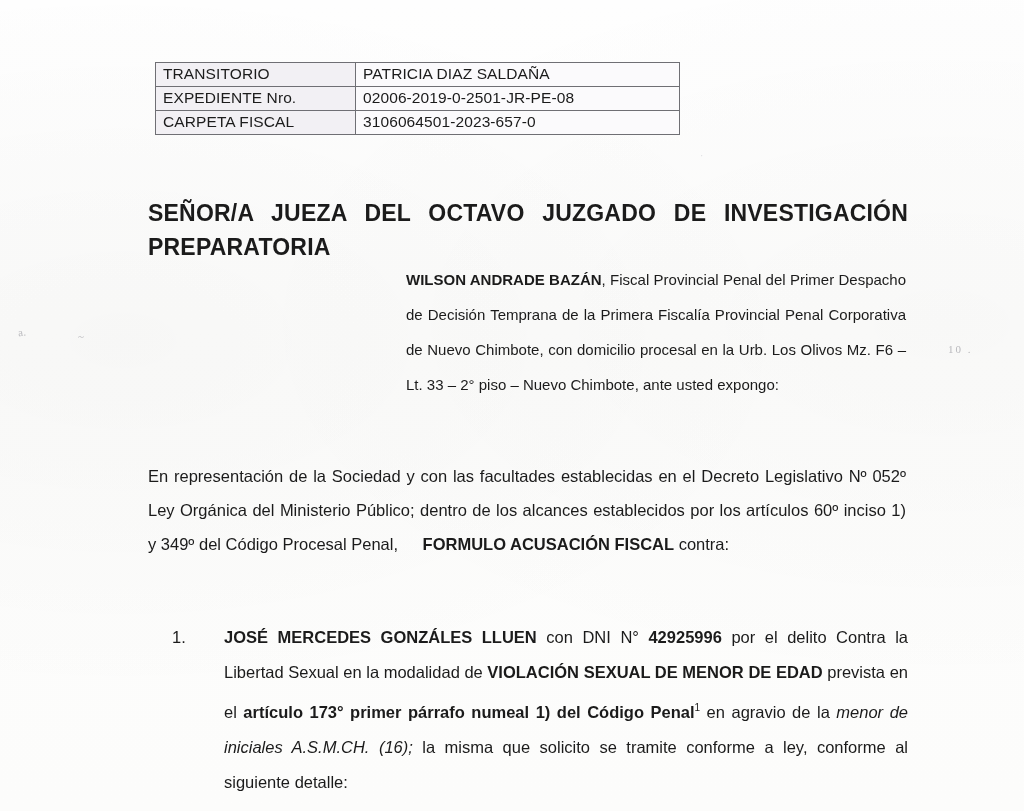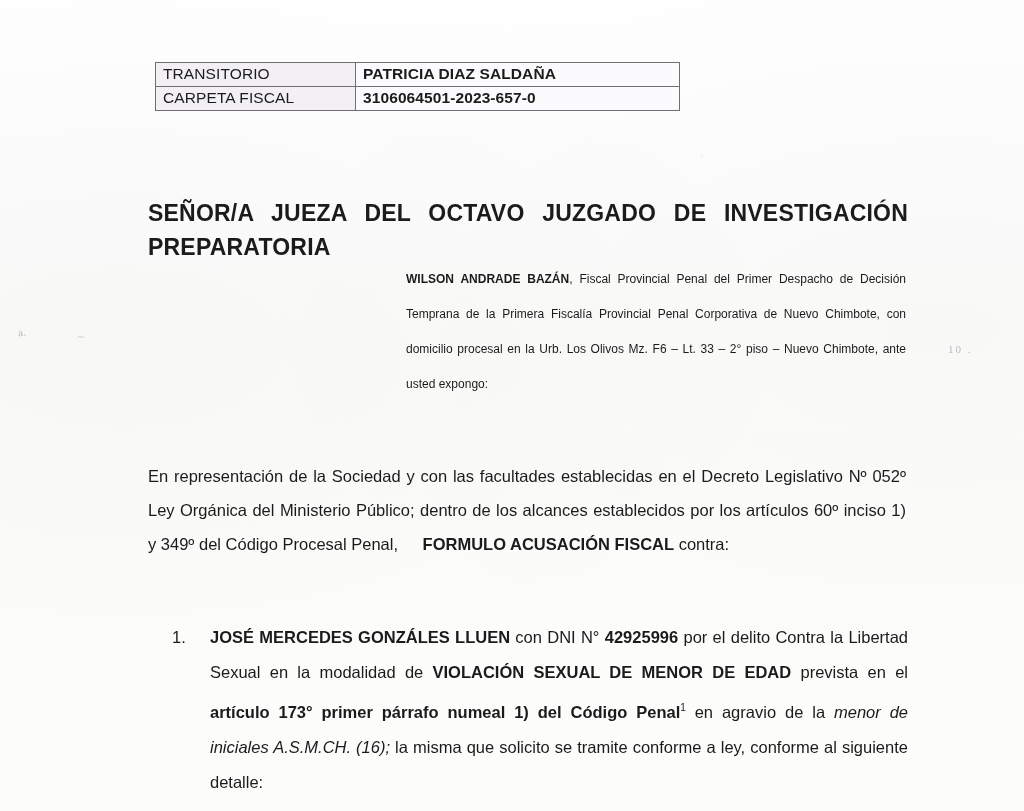--- a/index.html
+++ b/index.html
@@ -43,21 +43,20 @@
     vertical-align: middle;
     white-space: nowrap;
   }
   .doc-table td.label {
     width: 186px;
     background: #f2f0f4;
     color: #1c1c1c;
   }
   .doc-table td.value {
     background: #fbfafc;
-    font-weight: bold;
   }
   .sumilla-value {
     position: relative;
     display: inline-block;
   }
   .sumilla-value::after {
     content: "";
     position: absolute;
     left: 0;
     right: -4px;
@@ -82,21 +81,21 @@
     text-align: justify;
     letter-spacing: 0.2px;
   }
   .addressee .l2 { display: block; }
 
   .block-intro {
     position: absolute;
     left: 406px;
     top: 262px;
     width: 500px;
-    font-size: 12px;
+    font-size: 15px;
     line-height: 35px;
     text-align: justify;
     text-justify: inter-word;
   }
   .block-intro b { font-weight: bold; }
 
   .block-rep {
     position: absolute;
     left: 148px;
     top: 459px;
@@ -120,21 +119,21 @@
     line-height: 35px;
   }
   .item .num {
     position: absolute;
     left: 0;
     top: 0;
     width: 34px;
     text-align: left;
   }
   .item .body {
-    margin-left: 38px;
+    margin-left: 52px;
     text-align: justify;
     text-justify: inter-word;
   }
   .item .body b { font-weight: bold; }
   .item .body i { font-style: italic; }
   sup { font-size: 10px; }
 
   
   .artifact {
     position: absolute;
@@ -153,20 +152,24 @@
 
 <div class="page">
 
   <table class="doc-table">
     <tbody>
       <tr>
         <td class="label">TRANSITORIO</td>
         <td class="value">PATRICIA DIAZ SALDAÑA</td>
       </tr>
       <tr>
+        <td class="label">EXPEDIENTE Nro.</td>
+        <td class="value">02006-2019-0-2501-JR-PE-08</td>
+      </tr>
+      <tr>
         <td class="label">CARPETA FISCAL</td>
         <td class="value">3106064501-2023-657-0</td>
       </tr>
     </tbody>
   </table>
 
   <div class="addressee">
     <span>SEÑOR/A JUEZA DEL OCTAVO JUZGADO DE INVESTIGACIÓN PREPARATORIA</span>
   </div>
 

